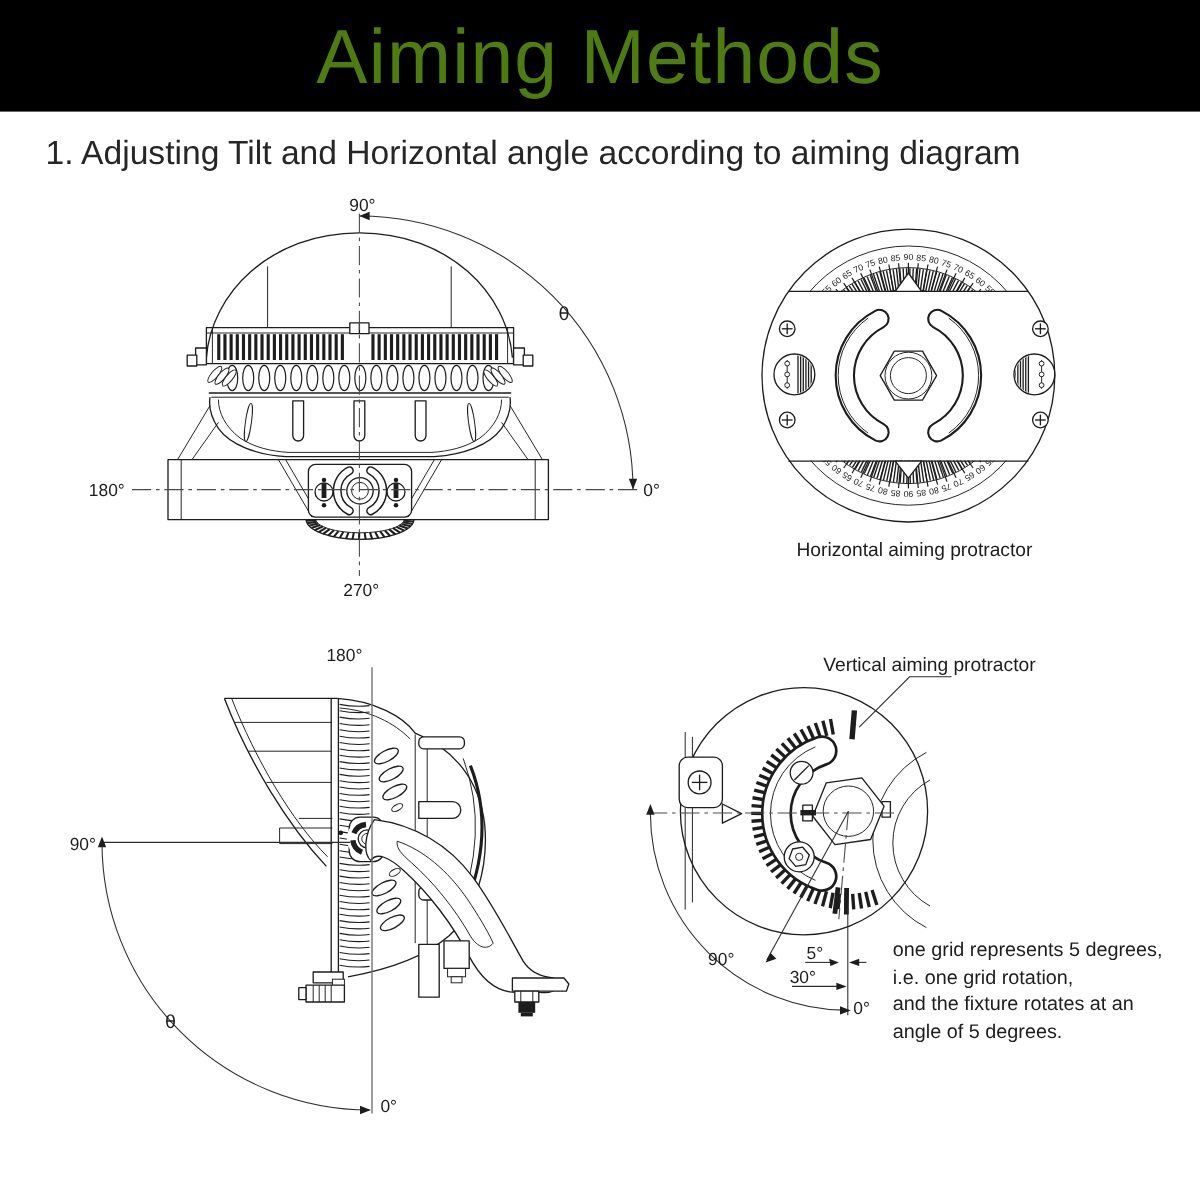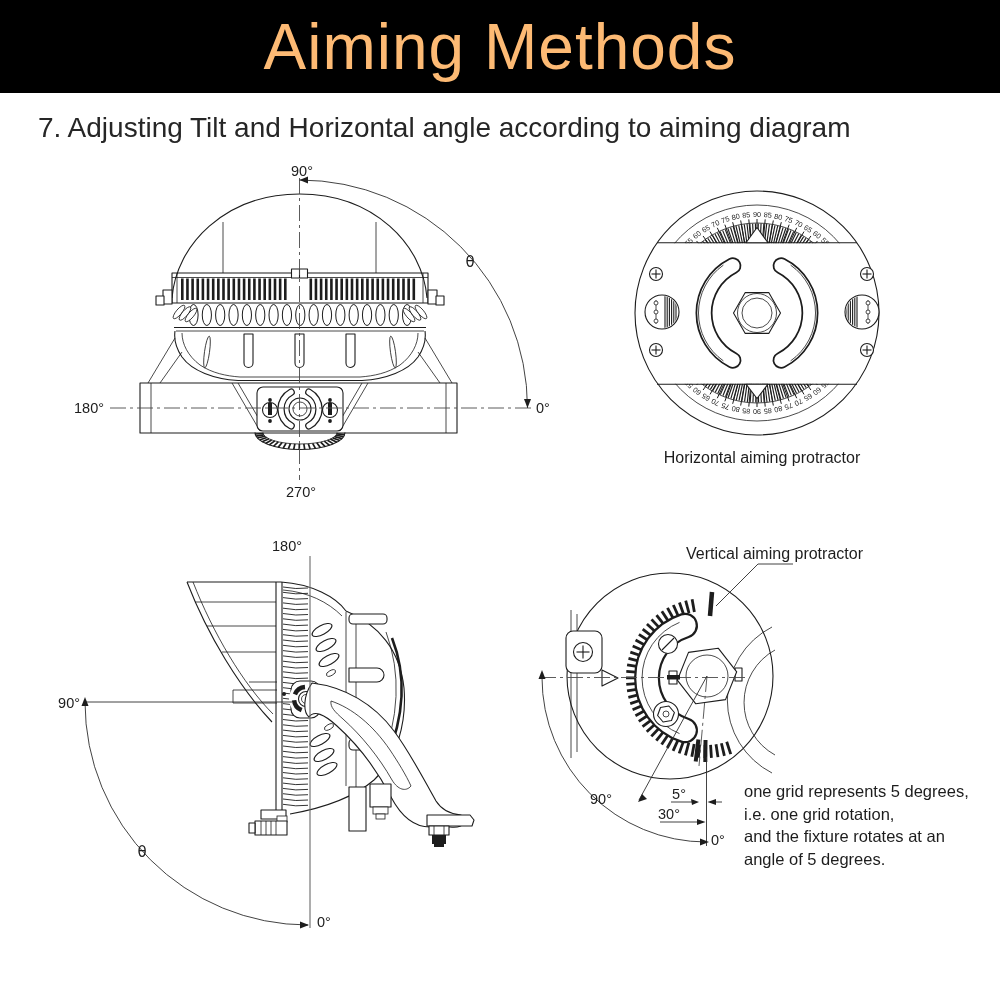--- a/index.html
+++ b/index.html
@@ -22,24 +22,24 @@
   .theta{font-size:15px;font-family:"DejaVu Sans",sans-serif;}
   .cap{font-size:16px;}
   .note{font-size:16.5px;}
 </style>
 </head>
 <body>
 
 <div id="page">
 
   <div id="hdr" style="background:#000;">
-    <div id="hdr-title" style="color:#fdba74;">Aiming Methods</div>
+    <div id="hdr-title" style="color:#4d7c0f;">Aiming Methods</div>
   </div>
 
-  <div id="sub">7. Adjusting Tilt and Horizontal angle according to aiming diagram</div>
+  <div id="sub">1. Adjusting Tilt and Horizontal angle according to aiming diagram</div>
 
   <svg width="1000" height="1000" viewBox="0 0 1000 1000">
 
     <g>
 
       <path class="ln" d="M 172 298 C 176 245 225 194 299.5 194 C 374 194 423 245 427 298"></path>
       <line class="lt" x1="223" y1="222" x2="223" y2="273"></line>
       <line class="lt" x1="376" y1="222" x2="376" y2="273"></line>
 
       <rect class="ln" x="172" y="273" width="256" height="30"></rect>

